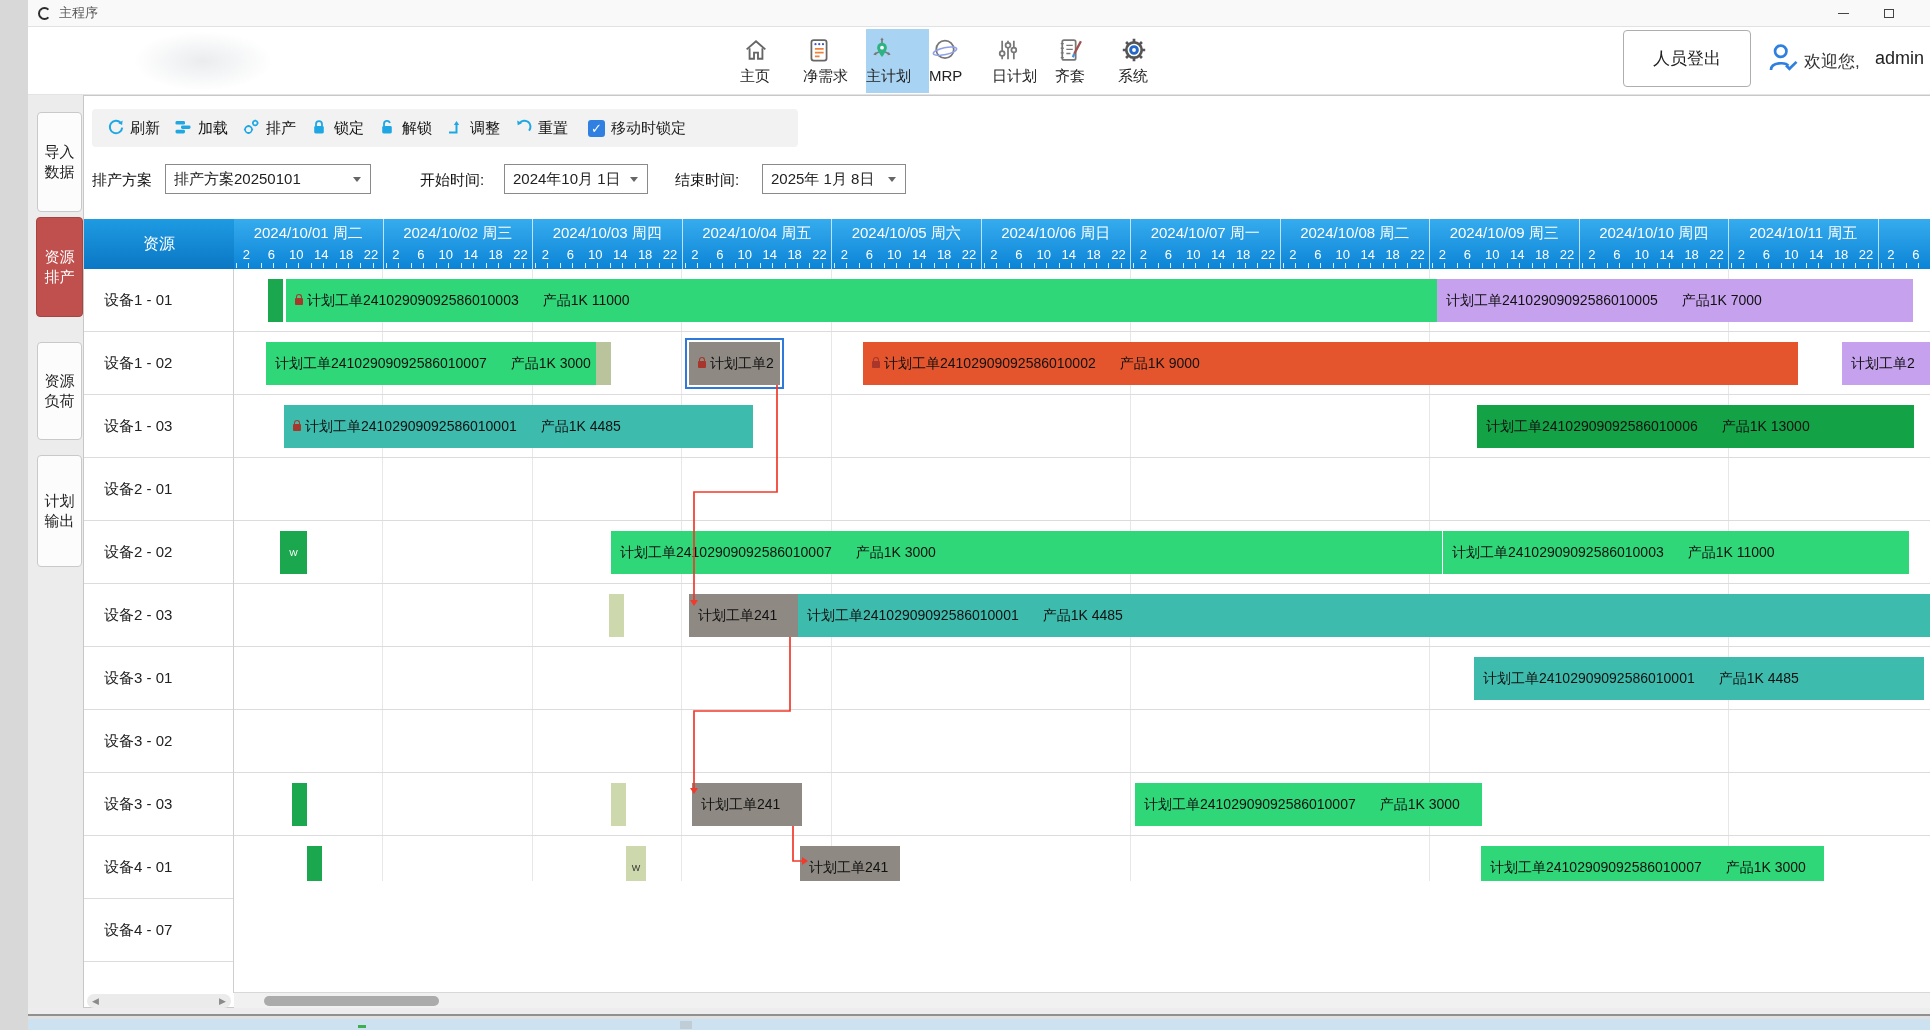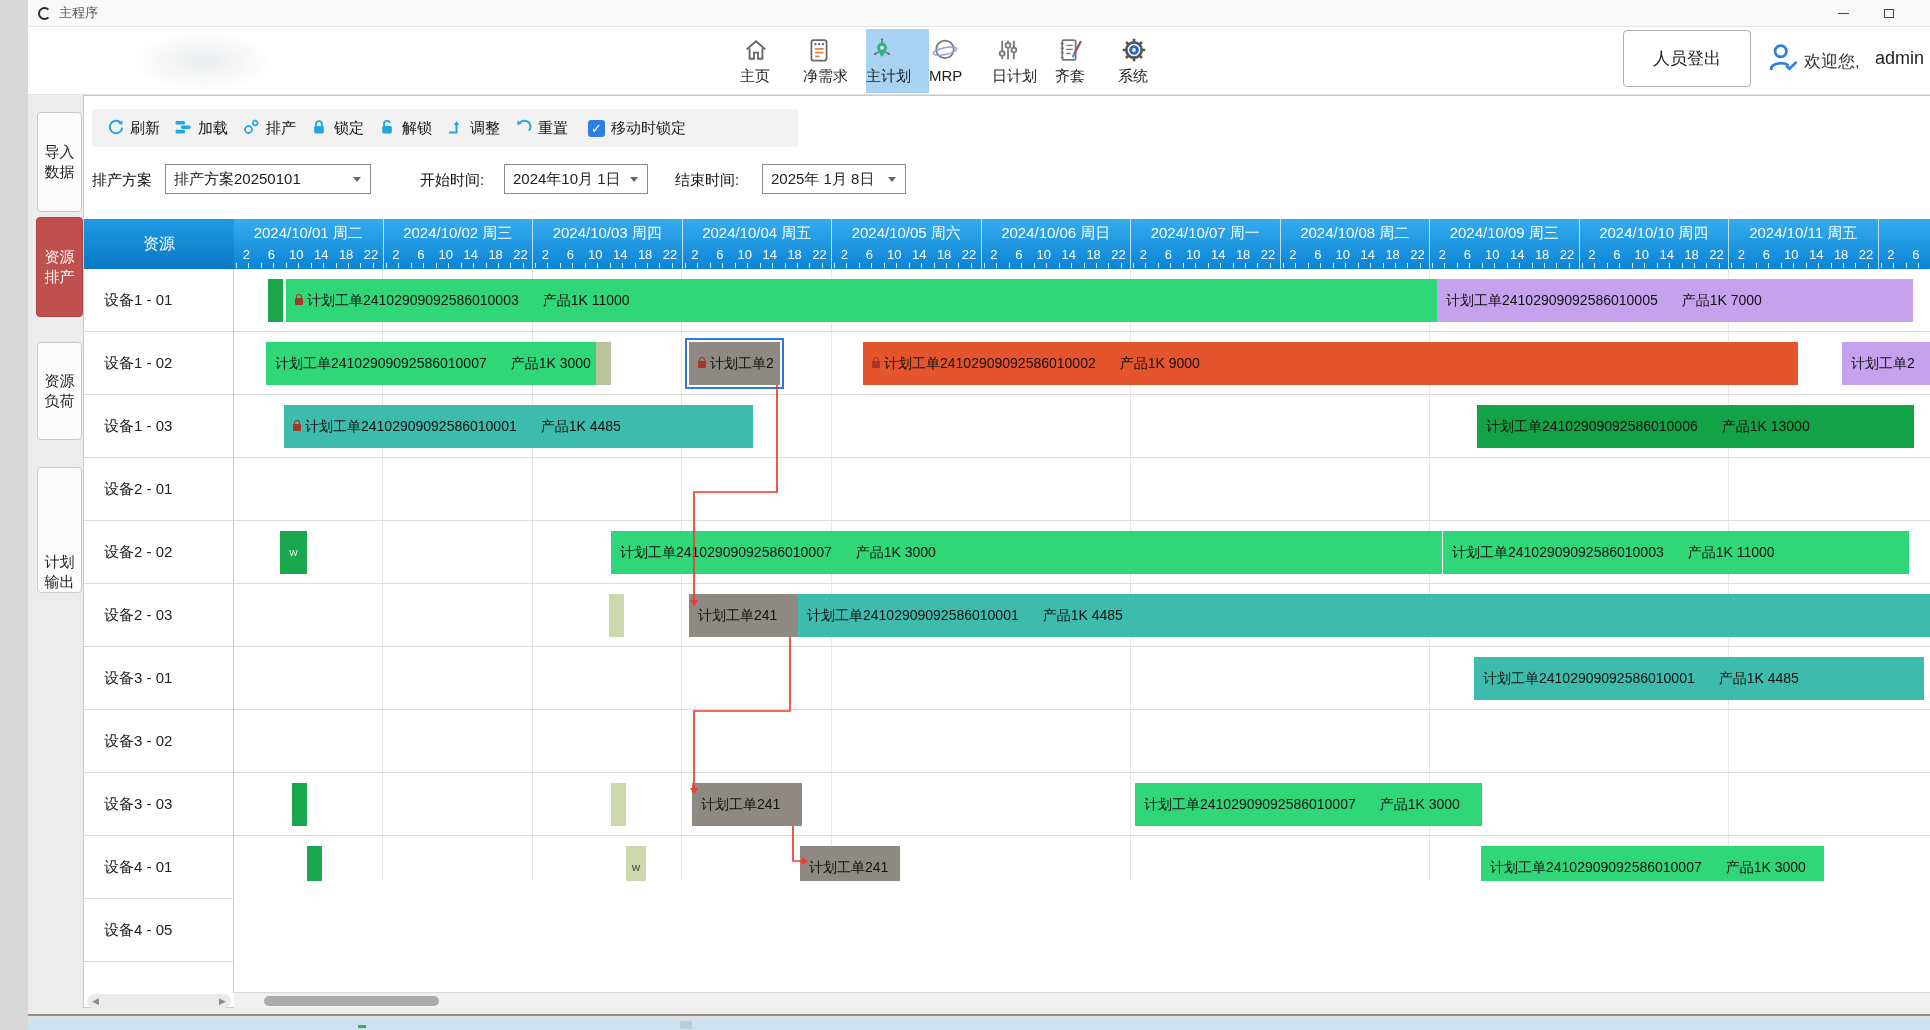--- a/index.html
+++ b/index.html
@@ -34,21 +34,21 @@
   .welcome{position:absolute;left:1776px;top:23px;font-size:17px;color:#333;}
   .username{position:absolute;left:1847px;top:21px;font-size:18px;color:#222;}
   .grip{position:absolute;left:1903px;top:50px;width:2px;height:2px;background:#9a9a9a;
     box-shadow:4px 0 #9a9a9a,8px 0 #9a9a9a,4px 4px #9a9a9a,8px 4px #9a9a9a,8px -4px #9a9a9a;}
   
   .sidebar{position:absolute;left:0;top:95px;width:55px;height:913px;background:#ececec;}
   .sidetab{position:absolute;left:9px;width:45px;background:#fcfcfc;border:1px solid #c9c9c9;
     border-radius:4px;display:flex;align-items:center;justify-content:center;font-size:15px;color:#222;}
   .sidetab span{display:block;width:32px;text-align:center;line-height:20px;word-break:break-all;}
   .sidetab.active{background:#c0504d;border-color:#a8443f;color:#fff;left:8px;width:47px;}
-  .tab0{top:17px;height:100px;} .tab1{top:122px;height:100px;} .tab2{top:247px;height:98px;} .tab3{top:372px;height:126px;align-items:flex-end;}
+  .tab0{top:17px;height:100px;} .tab1{top:122px;height:100px;} .tab2{top:247px;height:98px;} .tab3{top:360px;height:112px;}
   
   .main{position:absolute;left:55px;top:95px;width:1867px;height:913px;background:#fff;
     border:1px solid #c8c8c8;}
   .toolbar{position:absolute;left:8px;top:13px;width:706px;height:38px;background:#f2f2f2;border-radius:4px;
     display:flex;align-items:center;padding:0 14px;gap:14px;}
   .tbtn{display:flex;align-items:center;gap:6px;font-size:15px;color:#111;white-space:nowrap;}
   .cbwrap{display:flex;align-items:center;margin-left:6px;font-size:15px;}
   .cb{width:17px;height:17px;background:#2f80e0;border-radius:3px;color:#fff;font-size:13px;line-height:17px;
     text-align:center;margin-right:6px;}
   .cb::after{content:"✓";}
@@ -468,21 +468,21 @@
           <div class="rlabel">设备1 - 01</div>
           <div class="rlabel">设备1 - 02</div>
           <div class="rlabel">设备1 - 03</div>
           <div class="rlabel">设备2 - 01</div>
           <div class="rlabel">设备2 - 02</div>
           <div class="rlabel">设备2 - 03</div>
           <div class="rlabel">设备3 - 01</div>
           <div class="rlabel">设备3 - 02</div>
           <div class="rlabel">设备3 - 03</div>
           <div class="rlabel">设备4 - 01</div>
-          <div class="rlabel">设备4 - 05</div>
+          <div class="rlabel">设备4 - 07</div>
         </div>
       <div class="chart">
           <div class="grow">
             <div class="bar" style="left: 34px; width: 14px; background: rgb(26, 167, 77);"></div>
             <div class="bar" style="left: 52px; width: 1151px; background: rgb(47, 215, 120);">
               <span class="locki"></span>
               <span class="bt1">计划工单24102909092586010003</span>
               <span class="bt2">产品1K 11000</span>
             </div>
             <div class="bar" style="left: 1203px; width: 476px; background: rgb(198, 161, 238);">

